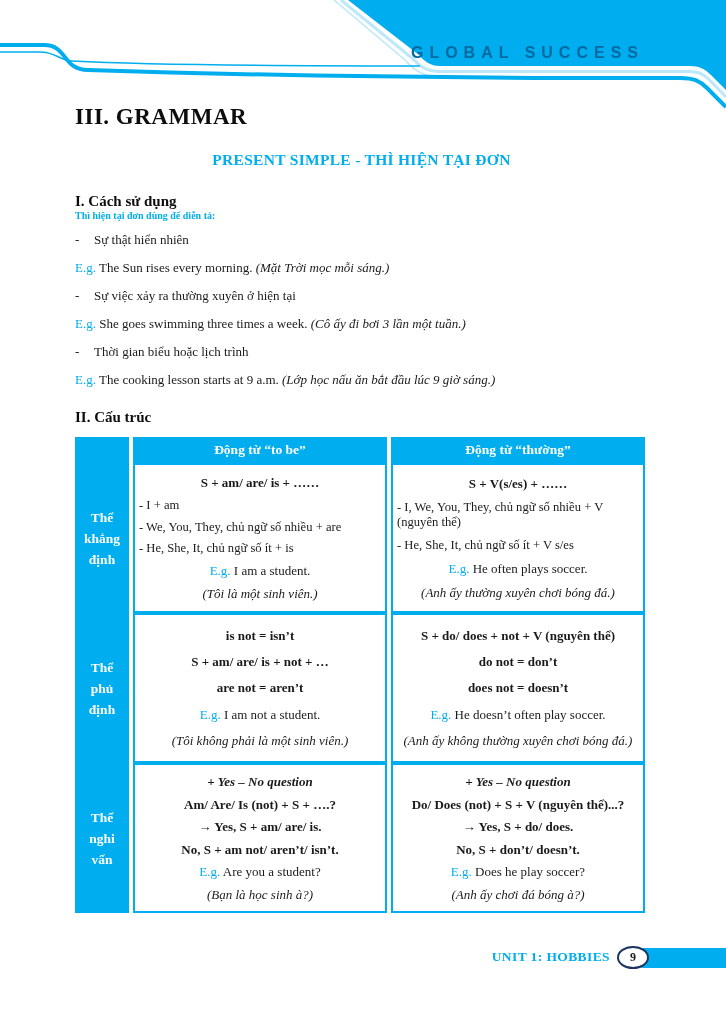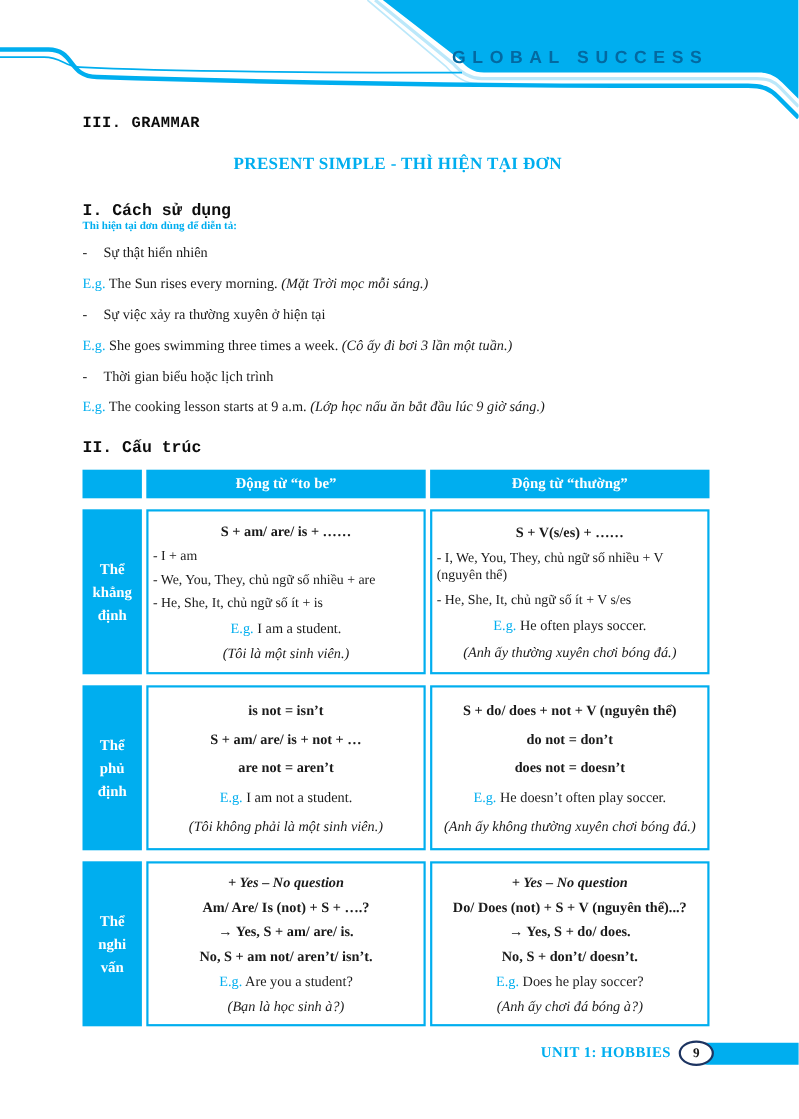--- a/index.html
+++ b/index.html
@@ -17,40 +17,40 @@
   
   .band-wrap{position:absolute;top:0;left:0;width:726px;height:115px;}
   .brand-text{
     position:absolute;top:44px;right:82px;
     font-family:"Liberation Sans",sans-serif;font-weight:bold;
     font-size:16px;letter-spacing:6px;color:#0369a1;white-space:nowrap;
   }
   
   .content{position:absolute;left:75px;top:0;width:573px;}
   .grammar-title{
-    margin-top:104px;font-family:Liberation Mono, monospace;
-    font-weight:bold;font-size:14px;letter-spacing:0.5px;color:#0d0d0d;
+    margin-top:104px;font-family:Liberation Serif, serif;
+    font-weight:bold;font-size:23px;letter-spacing:0.5px;color:#0d0d0d;
   }
   .lesson-title{
     margin-top:21px;text-align:center;font-weight:bold;font-size:15.5px;
     color:var(--accent);letter-spacing:0.3px;
   }
   .sec-heading{
-    font-family:Liberation Mono, monospace;font-weight:bold;
+    font-family:Liberation Serif, serif;font-weight:bold;
     font-size:15px;color:#0d0d0d;
   }
   .sec1{margin-top:24px;}
   .sec2{margin-top:20px;}
   .intro{font-weight:bold;font-size:10px;color:var(--accent);}
   .uline{margin-top:10px;font-size:13px;line-height:18px;}
   .bullet-line .dash{display:inline-block;width:19px;}
   .eg{color:var(--accent);font-weight:normal;}
   .trans{font-style:italic;}
   
-  .s-table{margin-top:11px;display:flex;flex-direction:column;gap:10px;width:570px;}
+  .s-table{margin-top:11px;display:flex;flex-direction:column;gap:0;width:570px;}
   .t-row{display:flex;gap:4px;}
   .t-head{height:26px;}
   .t-body{height:150px;}
   .t-label{
     width:54px;flex:0 0 54px;background:var(--accent);color:#ffffff;
     font-weight:bold;font-size:13.5px;display:flex;flex-direction:column;
     align-items:center;justify-content:center;line-height:21px;
   }
   .t-colhead{
     flex:1;background:var(--accent);color:#ffffff;font-weight:bold;

